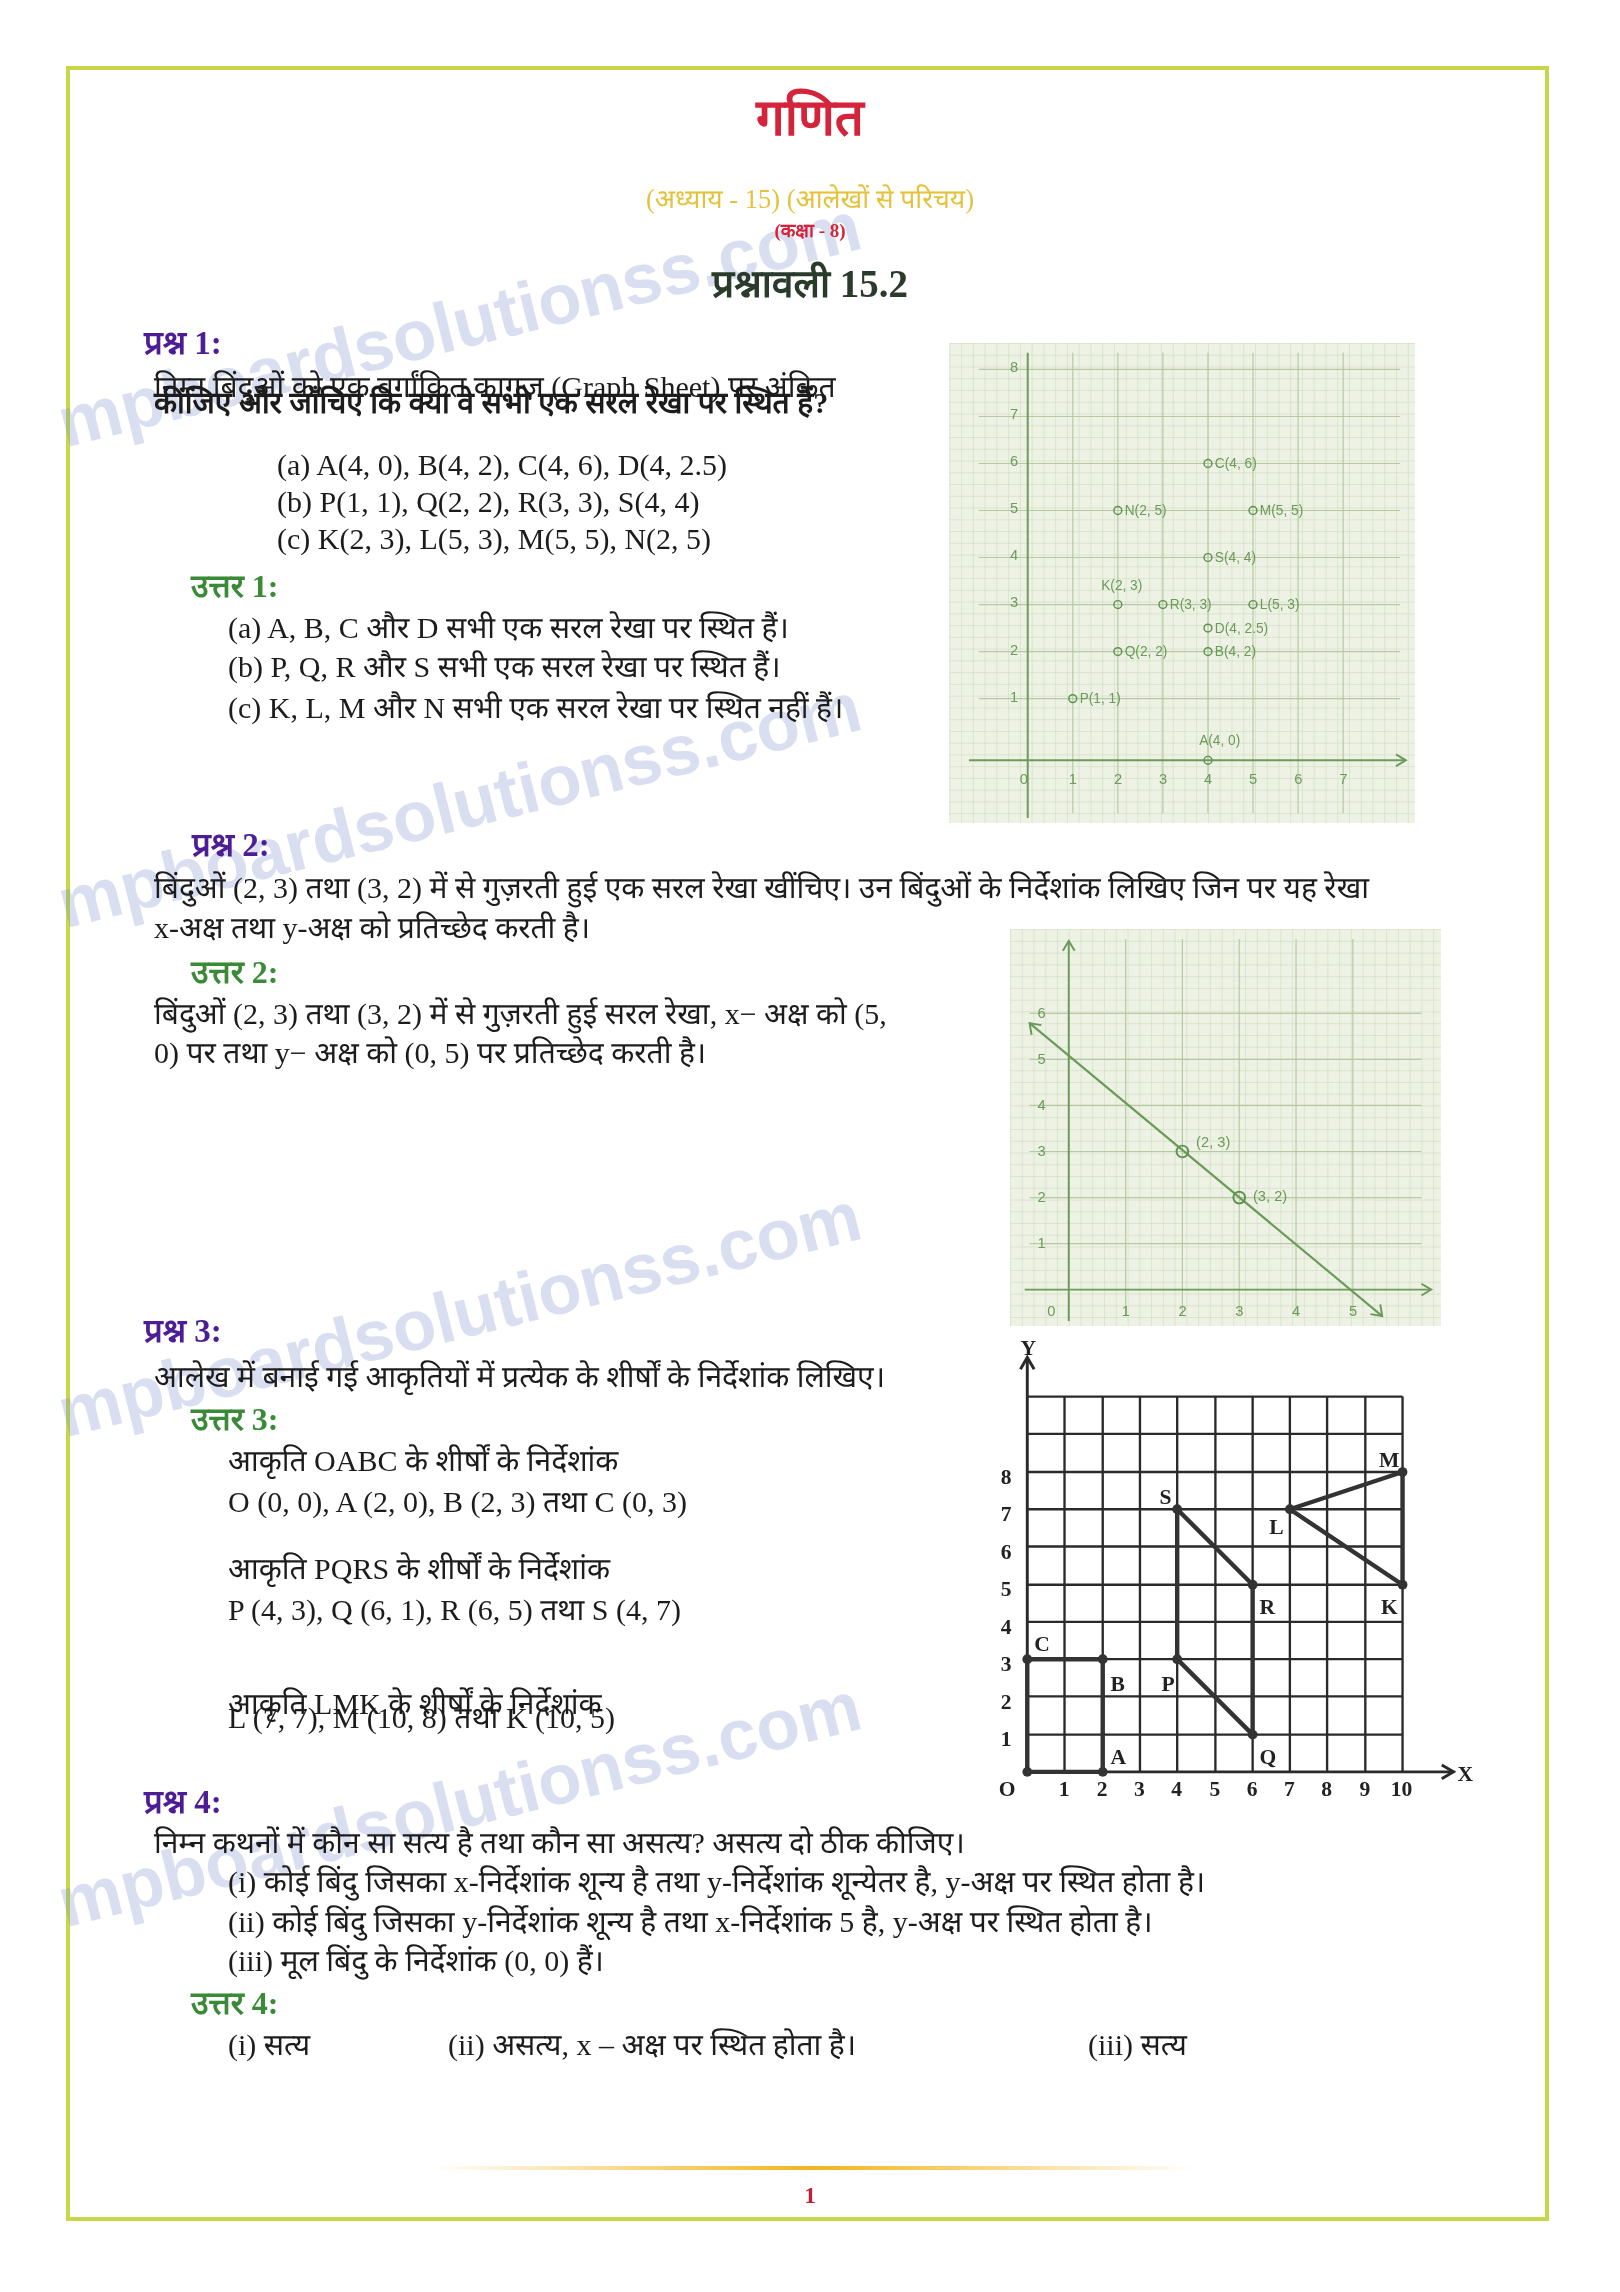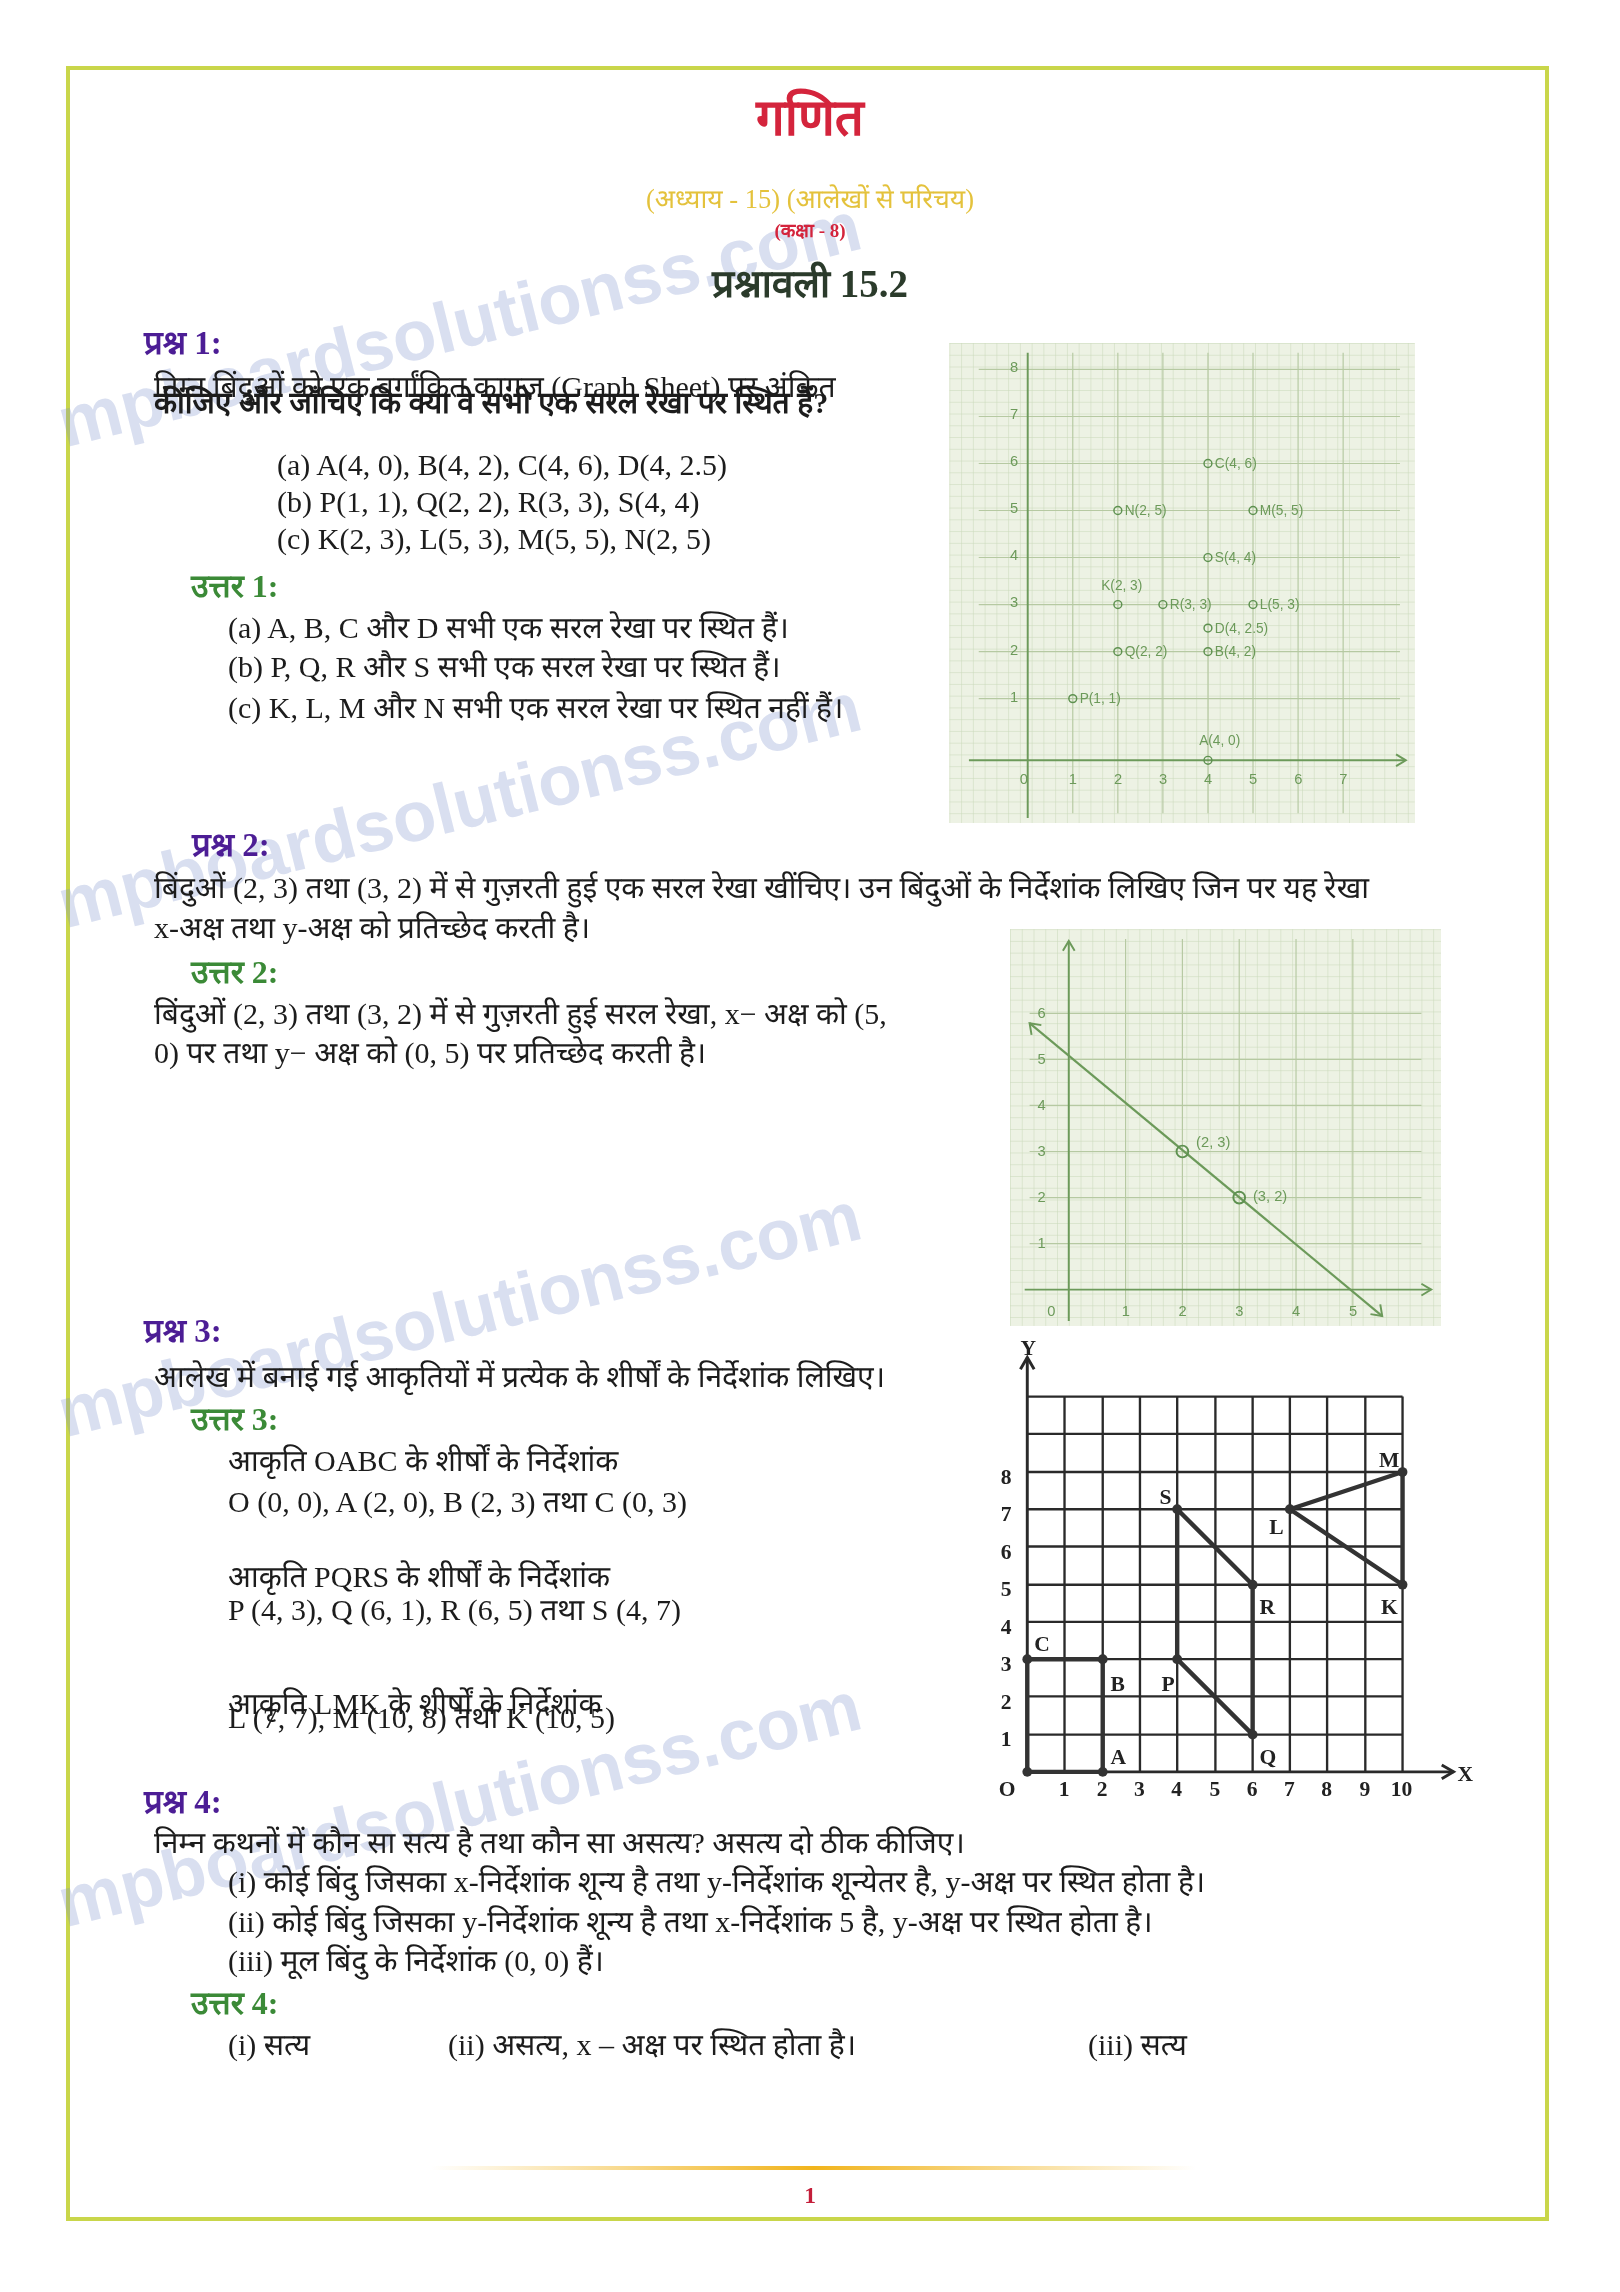--- a/index.html
+++ b/index.html
@@ -188,21 +188,21 @@
       <text x="248" y="278">(3, 2)</text>
     </g>
   </svg>
 </div>
 
 <div class="abs q-head" style="left:144px; top:1307px;">प्रश्न 3:</div>
 <div class="abs txt" style="left:154px; top:1355px;">आलेख में बनाई गई आकृतियों में प्रत्येक के शीर्षों के निर्देशांक लिखिए।</div>
 <div class="abs a-head" style="left:191px; top:1396px;">उत्तर 3:</div>
 <div class="abs txt" style="left:228px; top:1439px;">आकृति OABC के शीर्षों के निर्देशांक</div>
 <div class="abs txt" style="left:228px; top:1480px;">O (0, 0), A (2, 0), B (2, 3) तथा C (0, 3)</div>
-<div class="abs txt" style="left:228px; top:1547px;margin-top:8px;">आकृति PQRS के शीर्षों के निर्देशांक</div>
+<div class="abs txt" style="left:228px; top:1547px;">आकृति PQRS के शीर्षों के निर्देशांक</div>
 <div class="abs txt" style="left:228px; top:1588px;">P (4, 3), Q (6, 1), R (6, 5) तथा S (4, 7)</div>
 <div class="abs txt" style="left:228px; top:1654px;margin-top:28px;">आकृति LMK के शीर्षों के निर्देशांक</div>
 <div class="abs txt" style="left:228px; top:1696px;">L (7, 7), M (10, 8) तथा K (10, 5)</div>
 
 <div class="fig" style="left:985px; top:1328px; width:500px; height:485px;">
   <svg width="500" height="485" viewBox="0 0 510 495">
 
     <g stroke="#2a2a2a" stroke-width="2.4" fill="none">
       <line x1="43" y1="70" x2="426" y2="70"></line>
         <line x1="43" y1="108" x2="426" y2="108"></line>

